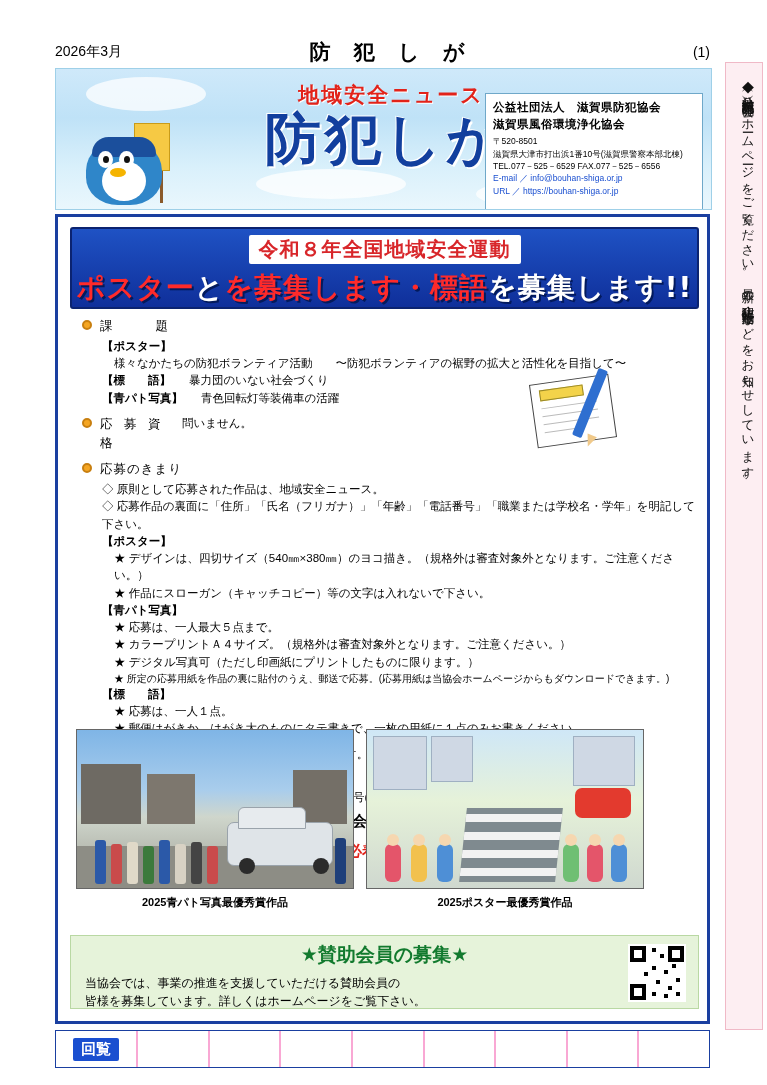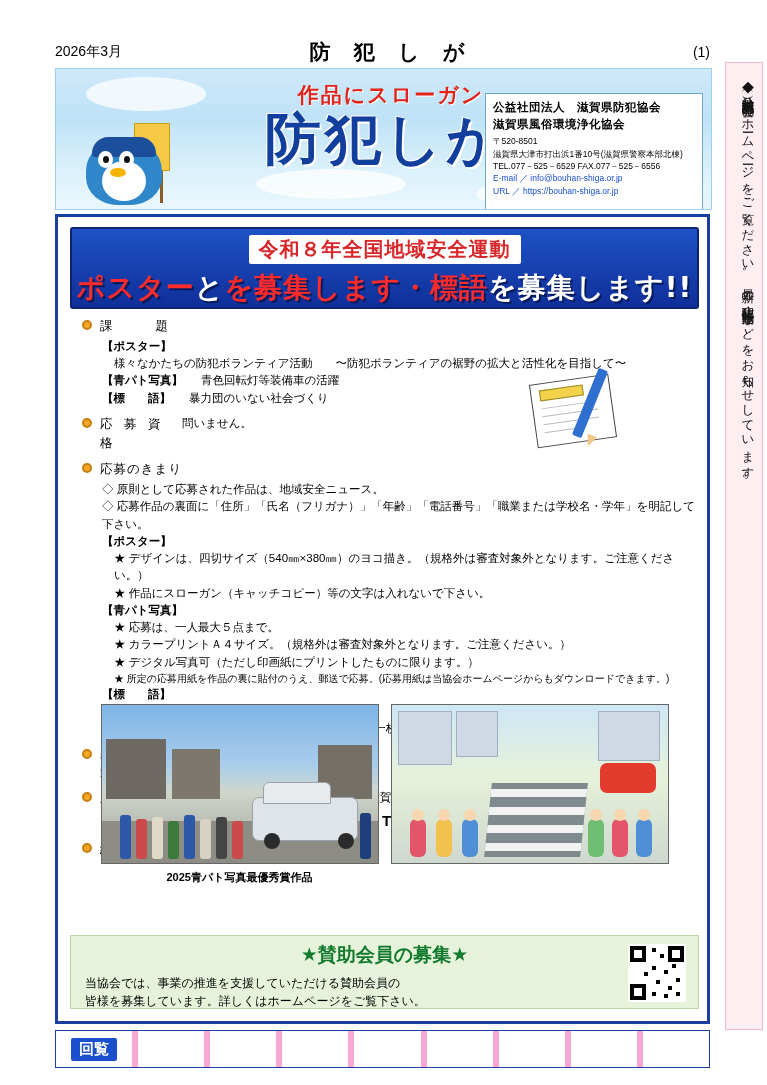--- a/index.html
+++ b/index.html
@@ -131,21 +131,21 @@
     position:absolute;left:52px;top:0px;width:10px;height:72px;background:#2f6fd0;
     transform:rotate(22deg);border-radius:2px;
   }
   .doodle .tip{
     position:absolute;left:52px;top:68px;width:0;height:0;
     border-left:5px solid transparent;border-right:5px solid transparent;border-top:12px solid #f0c98a;
     transform:rotate(22deg);
   }
 
   
-  .photos{position:absolute;left:12px;top:487px;width:629px;height:200px;display:flex;justify-content:center;}
+  .photos{position:absolute;left:12px;top:512px;width:629px;height:200px;display:flex;justify-content:flex-start;}
   .photo-wrap{width:290px;text-align:center;}
   .photo{
     width:276px;height:158px;margin:0 auto;border:1px solid #666;position:relative;overflow:hidden;
   }
   .cap{font-size:11px;font-weight:bold;margin-top:6px;}
 
   
   .p1{background:linear-gradient(180deg,#7fb5e6 0%,#a9cdec 38%,#cfd6cc 55%,#9e9e94 100%);}
   .p1 .house{position:absolute;background:#6e6a63;}
   .p1 .car{position:absolute;left:150px;top:92px;width:104px;height:42px;background:#dfe4e8;border-radius:7px;border:1px solid #9aa3ab;}
@@ -174,21 +174,21 @@
   }
   .memberbox .mtext{margin:6px 0 0 14px;font-size:12px;line-height:1.5;}
   .qr{position:absolute;right:12px;top:8px;width:58px;height:58px;background:#fff;}
   .qr .m{position:absolute;background:#000;}
 
   
   .bottomrow{
     position:absolute;left:55px;top:1030px;width:655px;height:38px;
     border:1px solid #1a3fa0;display:flex;box-sizing:border-box;
   }
-  .bottomrow .cell{flex:1;border-right:6px solid #f9a8d4;box-sizing:border-box;}
+  .bottomrow .cell{flex:1;border-right:2px solid #f9a8d4;box-sizing:border-box;}
   .bottomrow .cell:last-child{border-right:none;}
   .bottomrow .first{flex:0 0 82px;display:flex;align-items:center;justify-content:center;}
   .kairan{
     background:#1a4fd0;color:#fff;font-weight:bold;font-size:15px;padding:2px 8px;border-radius:2px;
     font-family:"DejaVu Sans", sans-serif;
   }
 
   
   .sidestrip{
     position:absolute;right:4px;top:62px;width:38px;height:968px;
@@ -220,21 +220,21 @@
       <div class="body"></div>
       <div class="belly"></div>
       <div class="cap"></div>
       <div class="eye l"></div>
         <div class="eye r"></div>
       <div class="pupil l"></div>
         <div class="pupil r"></div>
       <div class="beak"></div>
     </div>
 
-    <div class="mast-news">作品にスローガン</div>
+    <div class="mast-news">地域安全ニュース</div>
     <div class="mast-big">防犯しが</div>
 
     <div class="mast-box">
       <div class="org">公益社団法人　滋賀県防犯協会</div>
       <div class="org">滋賀県風俗環境浄化協会</div>
       <div class="small" style="margin-top:3px;">〒520-8501</div>
       <div class="small">滋賀県大津市打出浜1番10号(滋賀県警察本部北棟)</div>
       <div class="small">TEL.077－525－6529  FAX.077－525－6556</div>
       <div class="small mail">E-mail ／ info@bouhan-shiga.or.jp</div>
       <div class="small url">URL ／ https://bouhan-shiga.or.jp</div>
@@ -265,22 +265,22 @@
       </div>
 
       <div class="row">
         <div class="bullet"></div>
         <div class="lbl">課　　題</div>
         <div class="txt"></div>
       </div>
       <div class="sub">
         <div class="subhead">【ポスター】</div>
         <div class="ind">様々なかたちの防犯ボランティア活動　　〜防犯ボランティアの裾野の拡大と活性化を目指して〜</div>
+        <div class="subhead"><span>【標　　語】</span><span style="font-weight:normal;margin-left:18px;">暴力団のいない社会づくり</span></div>
         <div class="subhead"><span>【青パト写真】</span><span style="font-weight:normal;margin-left:18px;">青色回転灯等装備車の活躍</span></div>
-        <div class="subhead"><span>【標　　語】</span><span style="font-weight:normal;margin-left:18px;">暴力団のいない社会づくり</span></div>
       </div>
 
       <div class="row" style="margin-top:8px;">
         <div class="bullet"></div>
         <div class="lbl narrow">応 募 資 格</div>
         <div class="txt">問いません。</div>
       </div>
 
       <div class="row" style="margin-top:8px;">
         <div class="bullet"></div>
@@ -372,20 +372,21 @@
           <div class="kid" style="left:196px;background:#6fbf73;">
               <div class="head"></div>
             </div>
           <div class="kid" style="left:220px;background:#e4556a;">
               <div class="head"></div>
             </div>
           <div class="kid" style="left:244px;background:#4e8fd6;">
               <div class="head"></div>
             </div>
         </div>
+        <div class="cap">2025ポスター最優秀賞作品</div>
       </div>
     </div>
 
     <div class="memberbox">
       <div class="mtitle">★賛助会員の募集★</div>
       <div class="mtext">当協会では、事業の推進を支援していただける賛助会員の</div>
       <div class="mtext" style="margin-top:0;">皆様を募集しています。詳しくはホームページをご覧下さい。</div>
       <div class="qr">
         <div class="m" style="left:2px;top:2px;width:16px;height:16px;"></div>
         <div class="m" style="left:6px;top:6px;width:8px;height:8px;background:#fff;"></div>

